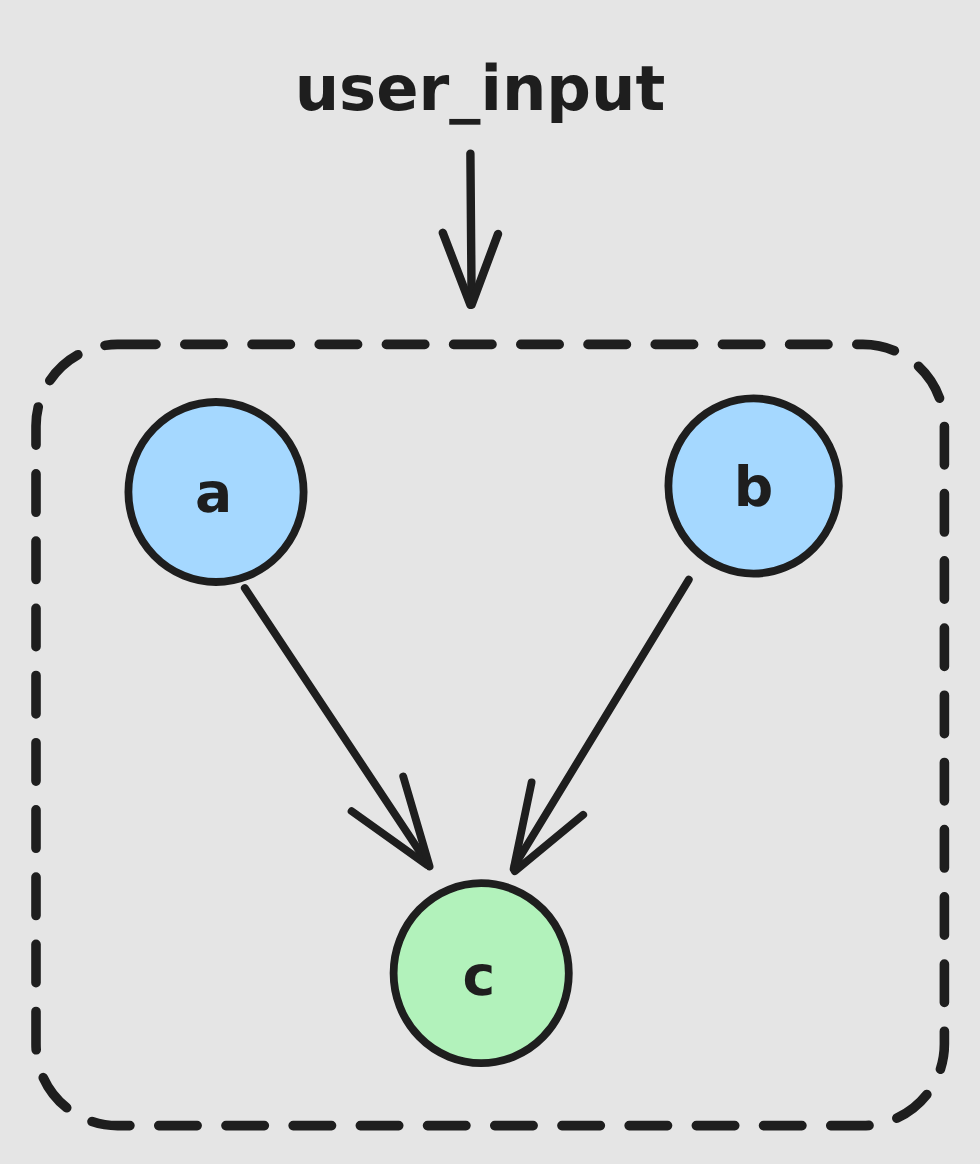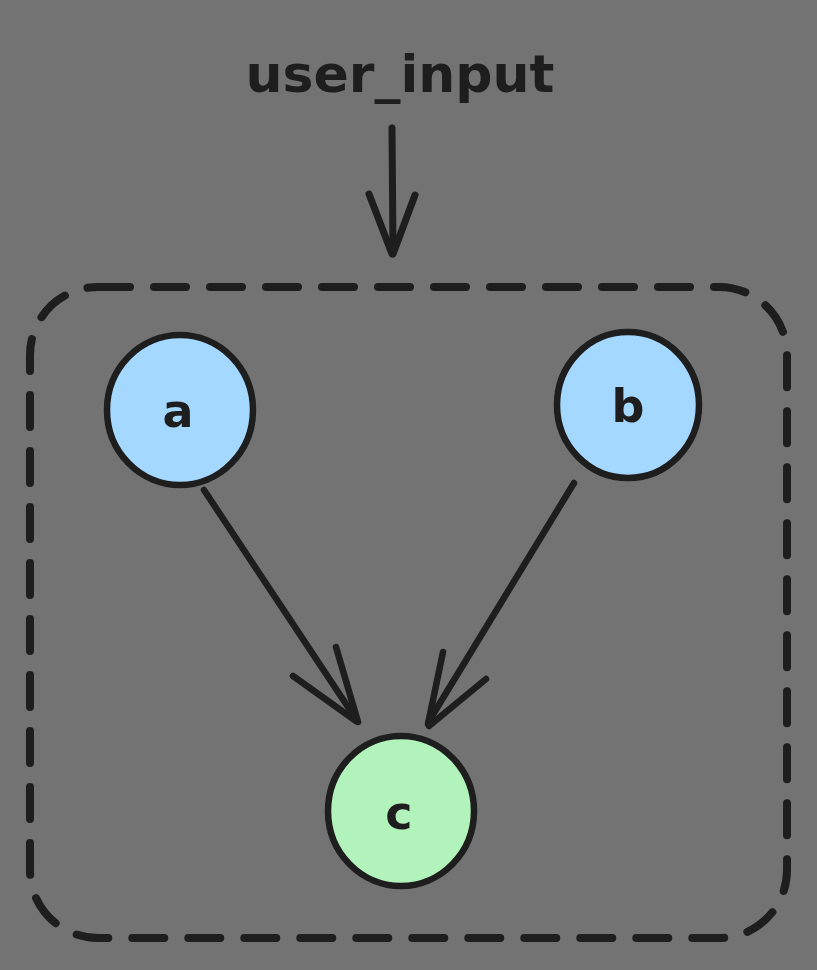--- a/index.html
+++ b/index.html
@@ -4,21 +4,21 @@
 <style>
   html, body {
     margin: 0;
     padding: 0;
     background: #ffffff;
   }
   .stage {
     width: 817px;
     height: 970px;
     position: relative;
-    background: #737373;
+    background: #e5e5e5;
     overflow: hidden;
     font-family: "DejaVu Sans", sans-serif;
   }
   svg { display: block; }
   .hand-text {
     font-family: "DejaVu Sans", sans-serif;
     font-weight: bold;
     fill: #1e1e1e;
   }
   .title-text { font-size: 52px; }

